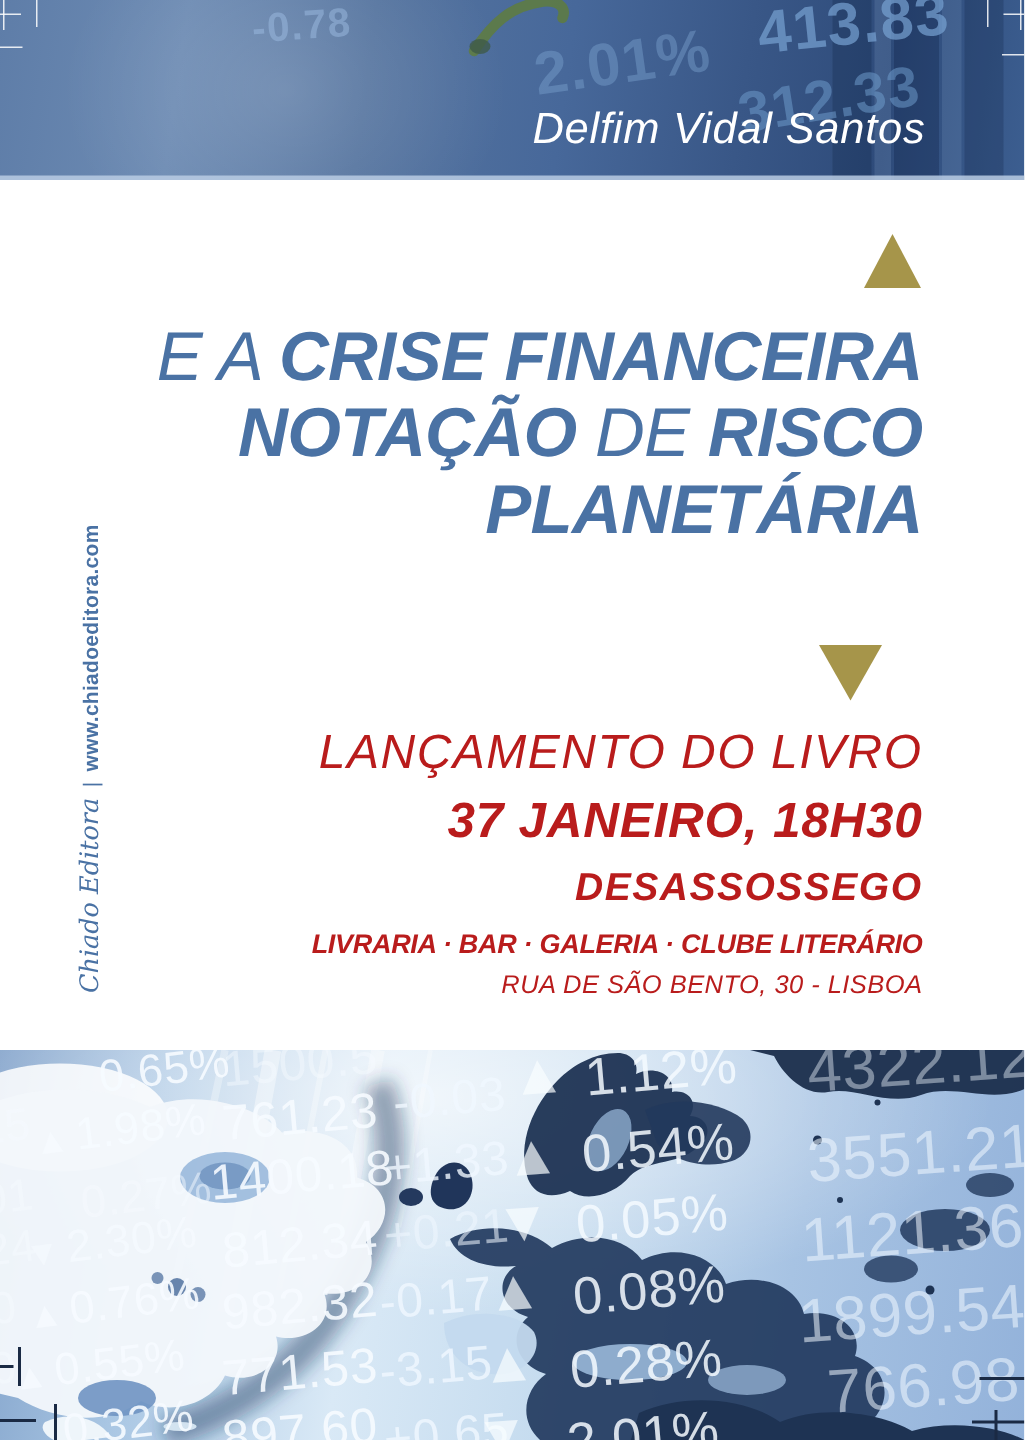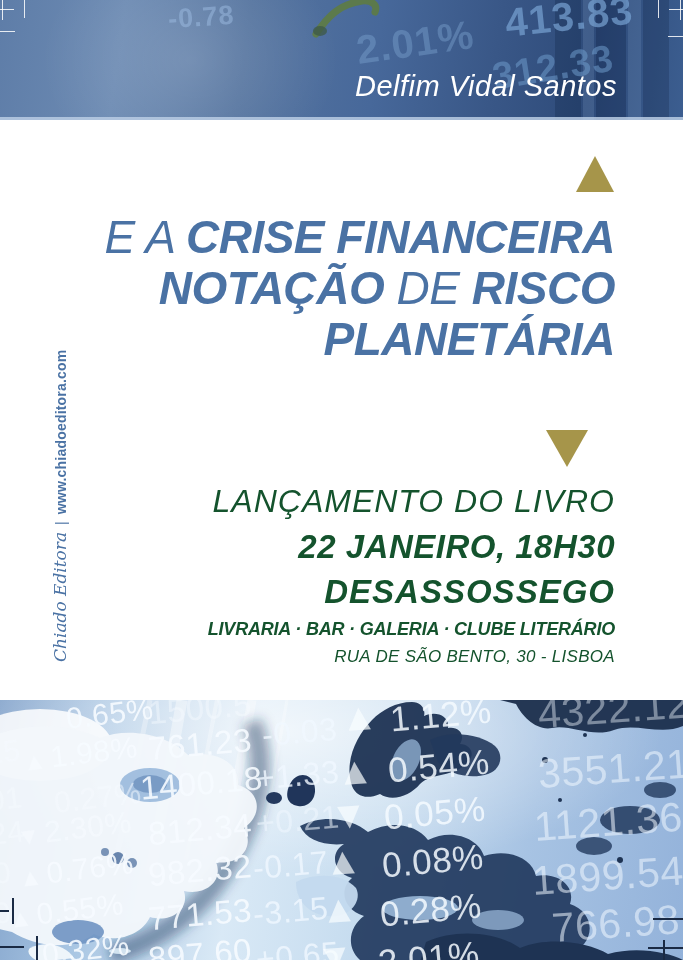--- a/index.html
+++ b/index.html
@@ -29,25 +29,25 @@
   .tri-down{position:absolute;left:546px;top:430px;width:0;height:0;
     border-left:21px solid transparent;border-right:21px solid transparent;
     border-top:37px solid #a6954a;}
 
   .title{position:absolute;top:212px;right:68px;text-align:right;color:#4a72a4;
     font-style:italic;white-space:nowrap;}
   .title .ln{font-size:46px;line-height:51px;letter-spacing:-0.5px;}
   .lt{font-weight:400;}
   .bd{font-weight:700;}
 
-  .event{position:absolute;top:478px;right:68px;text-align:right;color:#14532d;
+  .event{position:absolute;top:478px;right:68px;text-align:right;color:#b91c1c;
     font-style:italic;white-space:nowrap;}
   .ev1{font-size:32px;line-height:46px;font-weight:400;letter-spacing:1px;}
   .ev2{font-size:33px;line-height:45px;font-weight:700;letter-spacing:0.5px;}
-  .ev3{font-size:33px;line-height:45px;font-weight:700;letter-spacing:1px;}
+  .ev3{font-size:26px;line-height:45px;font-weight:700;letter-spacing:1px;}
   .ev4{font-size:18px;line-height:30px;font-weight:700;letter-spacing:-0.2px;}
   .ev5{font-size:17px;line-height:26px;font-weight:400;letter-spacing:0.3px;}
 
   .sidebar{position:absolute;left:50px;top:662px;transform:rotate(-90deg);
     transform-origin:0 0;width:280px;height:26px;white-space:nowrap;color:#4a72a4;}
   .sidebar .script{font-family:"DejaVu Serif",serif;font-style:italic;font-size:17px;}
   .sidebar .sep{padding:0 7px;font-size:14px;}
   .sidebar .site{font-size:14px;font-weight:700;letter-spacing:0.2px;}
 
   
@@ -106,21 +106,21 @@
   <div class="title">
     <div class="ln"><span class="lt">E A </span><span class="bd">CRISE FINANCEIRA</span></div>
     <div class="ln"><span class="bd">NOTAÇÃO</span><span class="lt"> DE </span><span class="bd">RISCO</span></div>
     <div class="ln"><span class="bd">PLANETÁRIA</span></div>
   </div>
 
   <div class="tri-down"></div>
 
   <div class="event">
     <div class="ev1">LANÇAMENTO DO LIVRO</div>
-    <div class="ev2">22 JANEIRO, 18H30</div>
+    <div class="ev2">37 JANEIRO, 18H30</div>
     <div class="ev3">DESASSOSSEGO</div>
     <div class="ev4">LIVRARIA · BAR · GALERIA · CLUBE LITERÁRIO</div>
     <div class="ev5">RUA DE SÃO BENTO, 30 - LISBOA</div>
   </div>
 
   <div class="sidebar">
     <span class="script">Chiado Editora</span><span class="sep">|</span><span class="site">www.chiadoeditora.com</span>
   </div>
 
   <div class="ticker">

